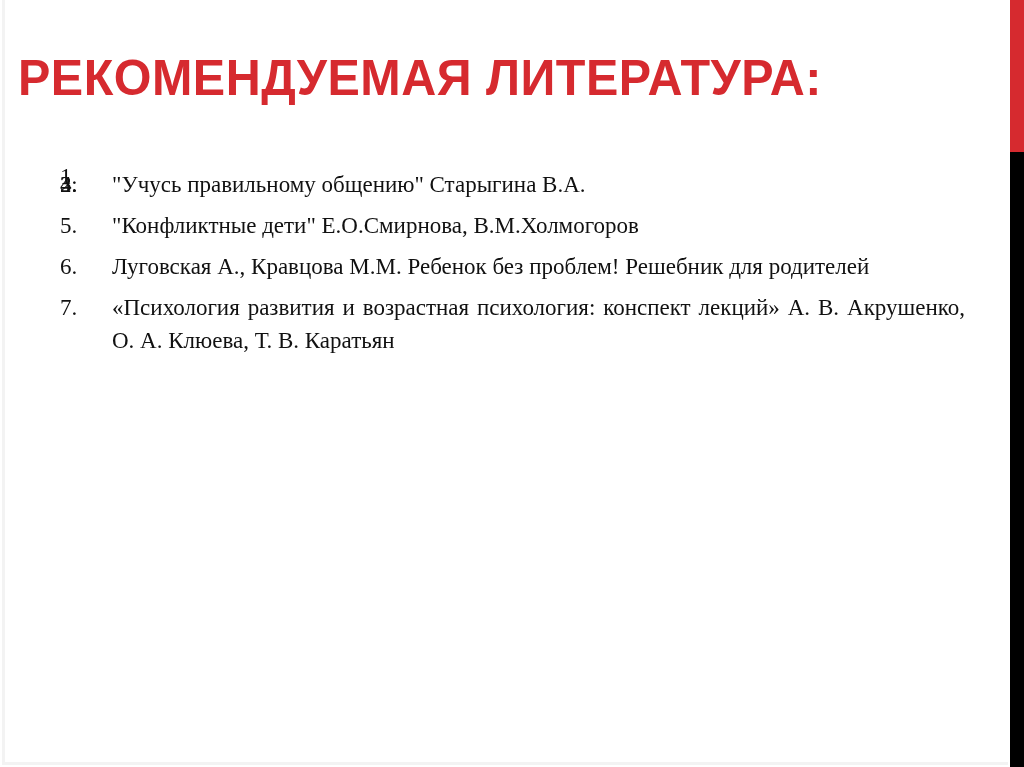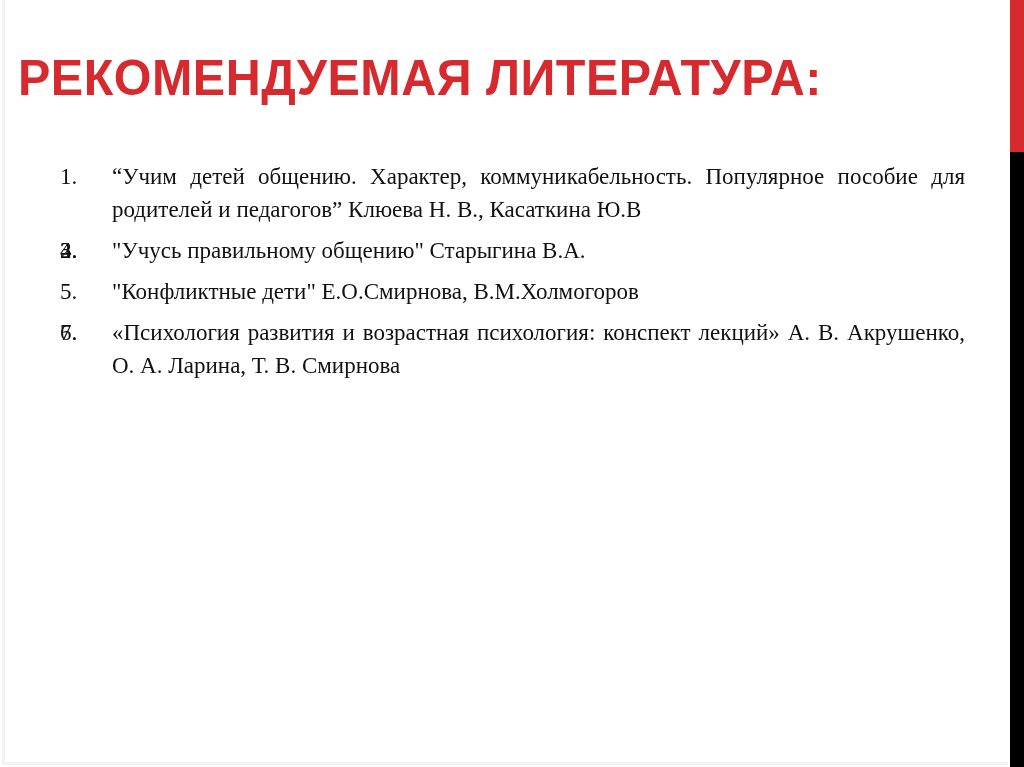--- a/index.html
+++ b/index.html
@@ -56,37 +56,37 @@
   <div class="frame-left"></div>
   <div class="frame-bottom"></div>
   <div class="accent-red"></div>
   <div class="accent-black"></div>
 
   <h1 class="title" style="margin:0;">РЕКОМЕНДУЕМАЯ ЛИТЕРАТУРА:</h1>
 
   <ol class="list">
     <li>
       <span class="num">1.</span>
-      <span>“Учим детей общению. Характер, коммуникабельность. Популярное пособие для родителей и педагогов” Клюева Н. В., Касаткина Ю.В</span>
     </li>
     <li>
       <span class="num">2.</span>
     </li>
     <li>
       <span class="num">3.</span>
     </li>
     <li>
       <span class="num">4.</span>
       <span>"Учусь правильному общению" Старыгина В.А.</span>
     </li>
     <li>
       <span class="num">5.</span>
       <span>"Конфликтные дети" Е.О.Смирнова, В.М.Холмогоров</span>
     </li>
     <li>
       <span class="num">6.</span>
+      <span>Луговская А., Кравцова М.М. Ребенок без проблем! Решебник для родителей</span>
     </li>
     <li>
       <span class="num">7.</span>
-      <span>«Психология развития и возрастная психология: конспект лекций» А. В. Акрушенко, О. А. Ларина, Т. В. Смирнова</span>
+      <span>«Психология развития и возрастная психология: конспект лекций» А. В. Акрушенко, О. А. Клюева, Т. В. Каратьян</span>
     </li>
   </ol>
 </div>
 
 </body></html>

